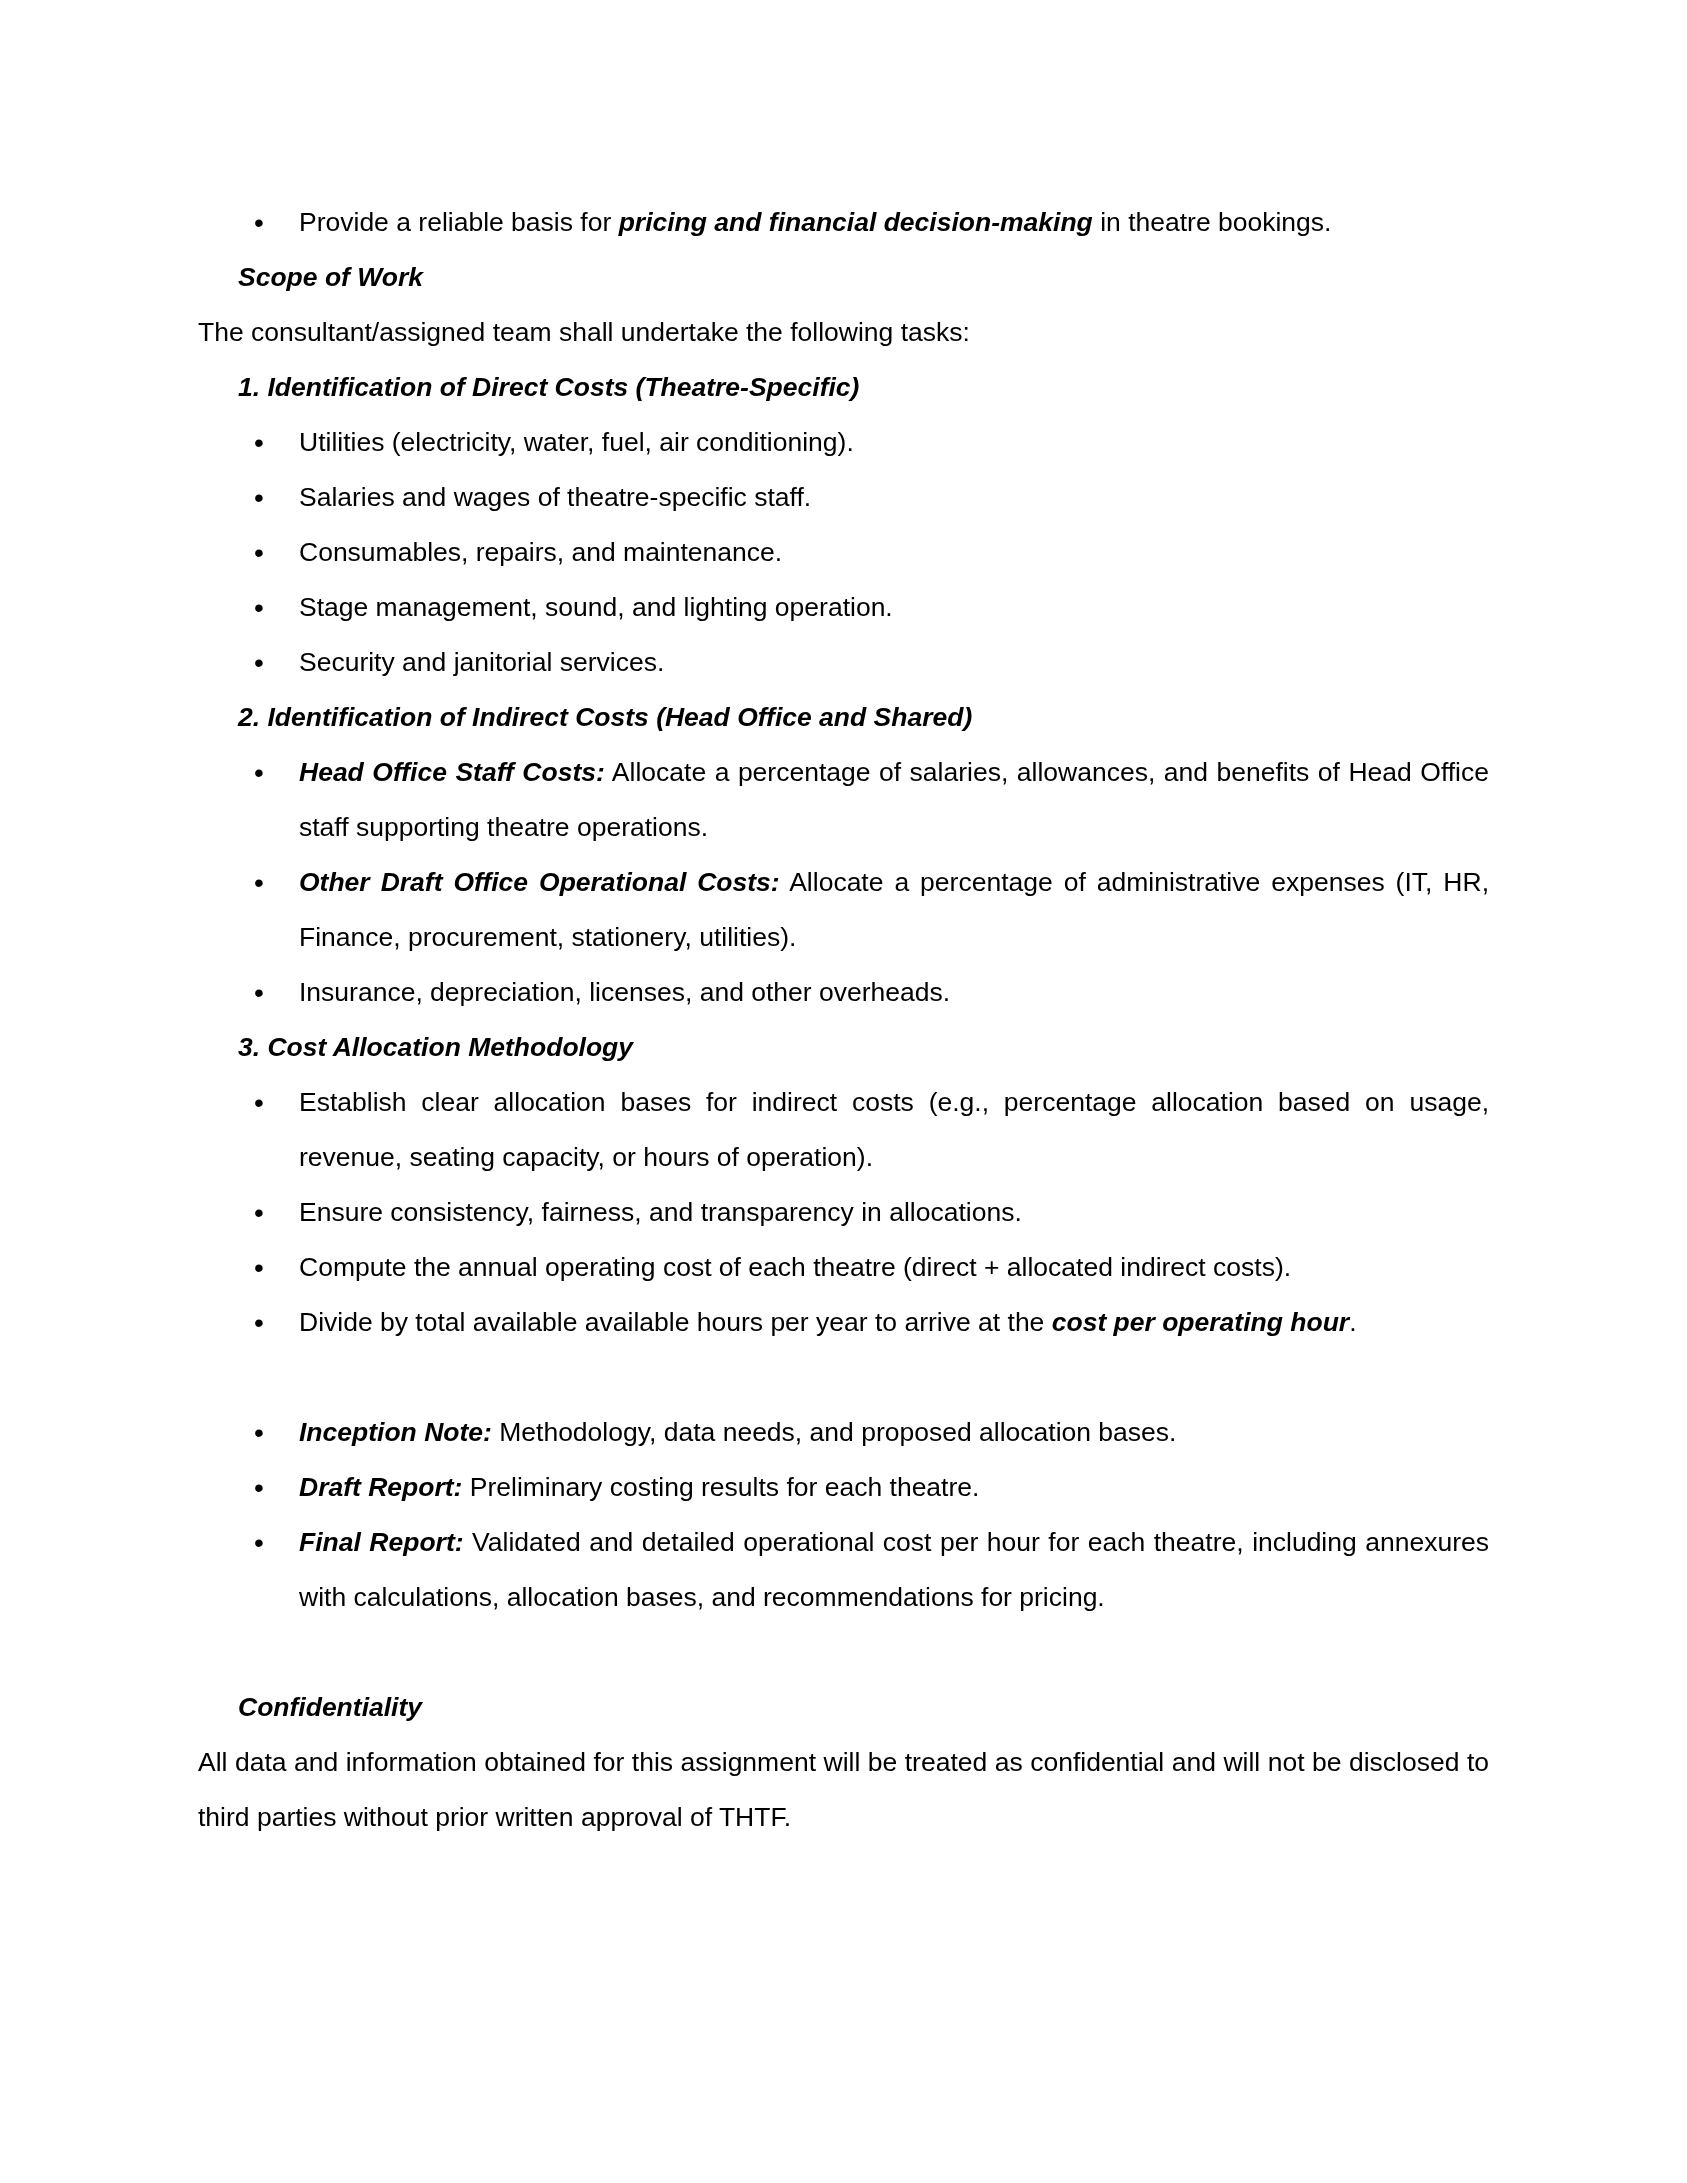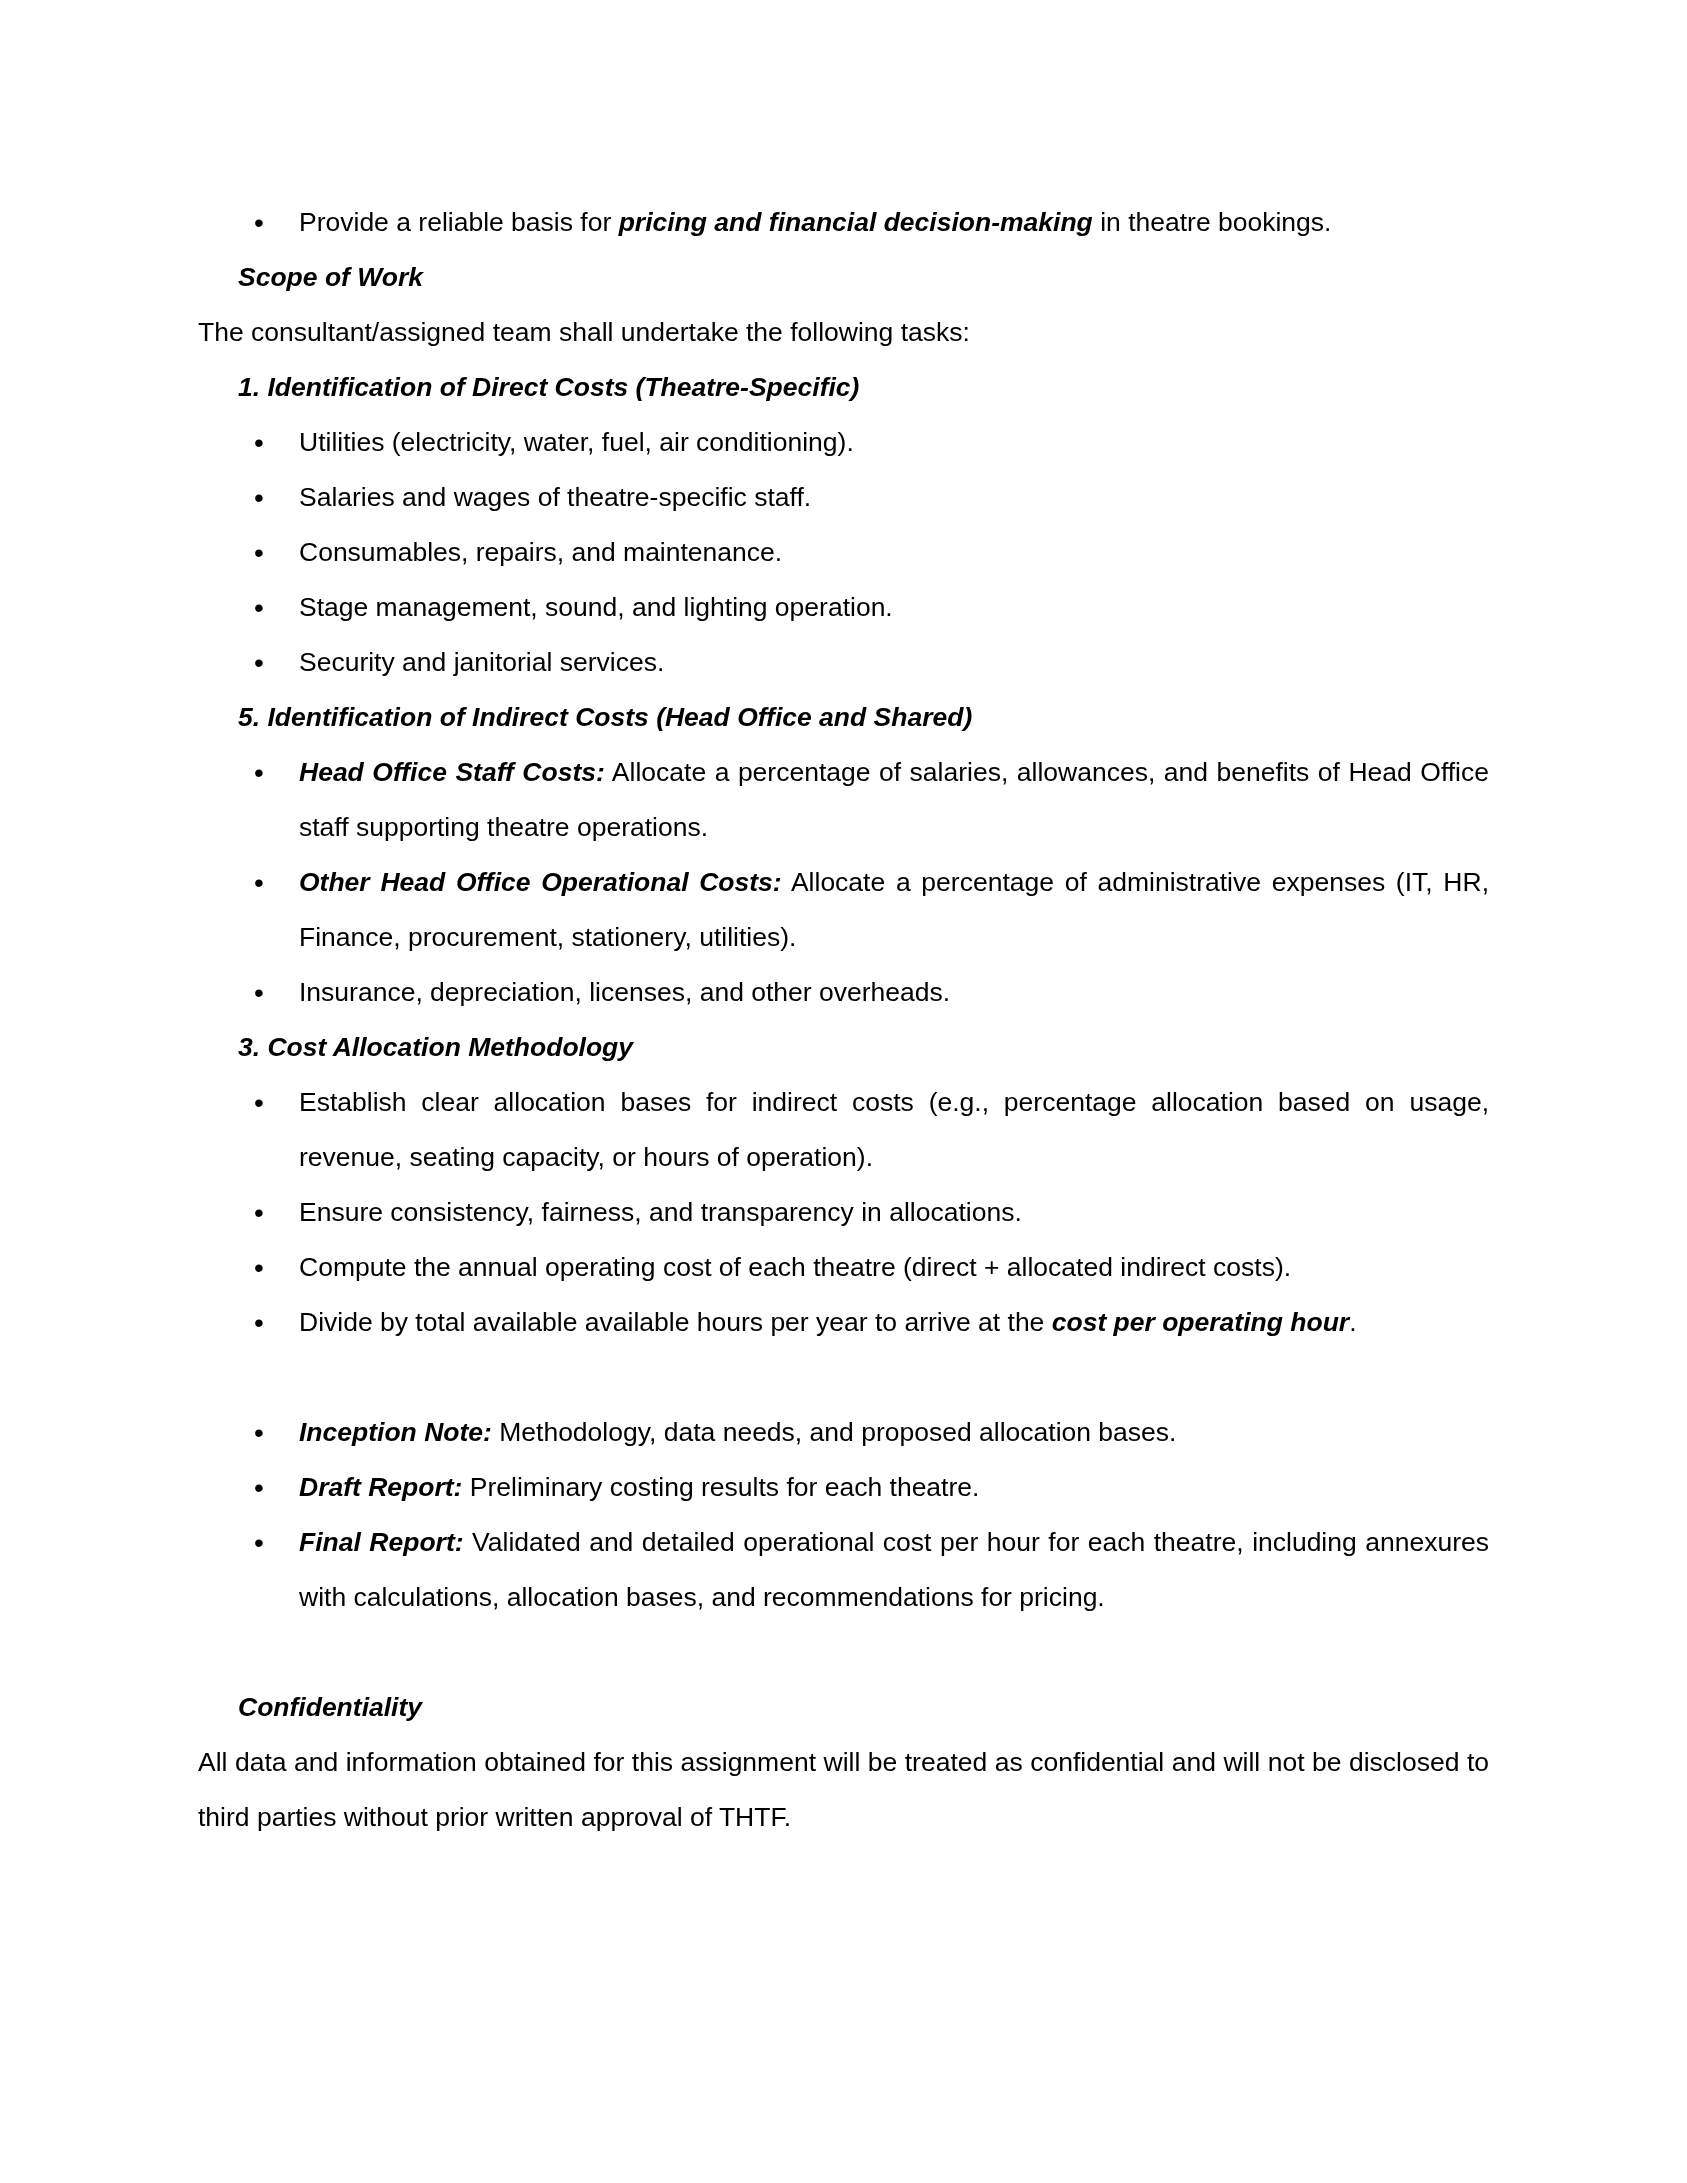--- a/index.html
+++ b/index.html
@@ -45,23 +45,23 @@
   <div>
       <p class="blk bullet"><span class="marker">•</span><span><span>Provide a reliable basis for </span><strong>pricing and financial decision-making</strong><span> in theatre bookings.</span></span></p>
       <p class="blk heading"><strong>Scope of Work</strong></p>
       <p class="blk para"><span>The consultant/assigned team shall undertake the following tasks:</span></p>
       <p class="blk heading"><strong>1. Identification of Direct Costs (Theatre-Specific)</strong></p>
       <p class="blk bullet"><span class="marker">•</span><span><span>Utilities (electricity, water, fuel, air conditioning).</span></span></p>
       <p class="blk bullet"><span class="marker">•</span><span><span>Salaries and wages of theatre-specific staff.</span></span></p>
       <p class="blk bullet"><span class="marker">•</span><span><span>Consumables, repairs, and maintenance.</span></span></p>
       <p class="blk bullet"><span class="marker">•</span><span><span>Stage management, sound, and lighting operation.</span></span></p>
       <p class="blk bullet"><span class="marker">•</span><span><span>Security and janitorial services.</span></span></p>
-      <p class="blk heading"><strong>5. Identification of Indirect Costs (Head Office and Shared)</strong></p>
+      <p class="blk heading"><strong>2. Identification of Indirect Costs (Head Office and Shared)</strong></p>
       <p class="blk bullet"><span class="marker">•</span><span><strong>Head Office Staff Costs:</strong><span> Allocate a percentage of salaries, allowances, and benefits of Head Office staff supporting theatre operations.</span></span></p>
-      <p class="blk bullet"><span class="marker">•</span><span><strong>Other Head Office Operational Costs:</strong><span> Allocate a percentage of administrative expenses (IT, HR, Finance, procurement, stationery, utilities).</span></span></p>
+      <p class="blk bullet"><span class="marker">•</span><span><strong>Other Draft Office Operational Costs:</strong><span> Allocate a percentage of administrative expenses (IT, HR, Finance, procurement, stationery, utilities).</span></span></p>
       <p class="blk bullet"><span class="marker">•</span><span><span>Insurance, depreciation, licenses, and other overheads.</span></span></p>
       <p class="blk heading"><strong>3. Cost Allocation Methodology</strong></p>
       <p class="blk bullet"><span class="marker">•</span><span><span>Establish clear allocation bases for indirect costs (e.g., percentage allocation based on usage, revenue, seating capacity, or hours of operation).</span></span></p>
       <p class="blk bullet"><span class="marker">•</span><span><span>Ensure consistency, fairness, and transparency in allocations.</span></span></p>
       <p class="blk bullet"><span class="marker">•</span><span><span>Compute the annual operating cost of each theatre (direct + allocated indirect costs).</span></span></p>
       <p class="blk bullet"><span class="marker">•</span><span><span>Divide by total available available hours per year to arrive at the </span><strong>cost per operating hour</strong><span>.</span></span></p>
       <div class="blk spacer"></div>
       <p class="blk bullet"><span class="marker">•</span><span><strong>Inception Note:</strong><span> Methodology, data needs, and proposed allocation bases.</span></span></p>
       <p class="blk bullet"><span class="marker">•</span><span><strong>Draft Report:</strong><span> Preliminary costing results for each theatre.</span></span></p>
       <p class="blk bullet"><span class="marker">•</span><span><strong>Final Report:</strong><span> Validated and detailed operational cost per hour for each theatre, including annexures with calculations, allocation bases, and recommendations for pricing.</span></span></p>

